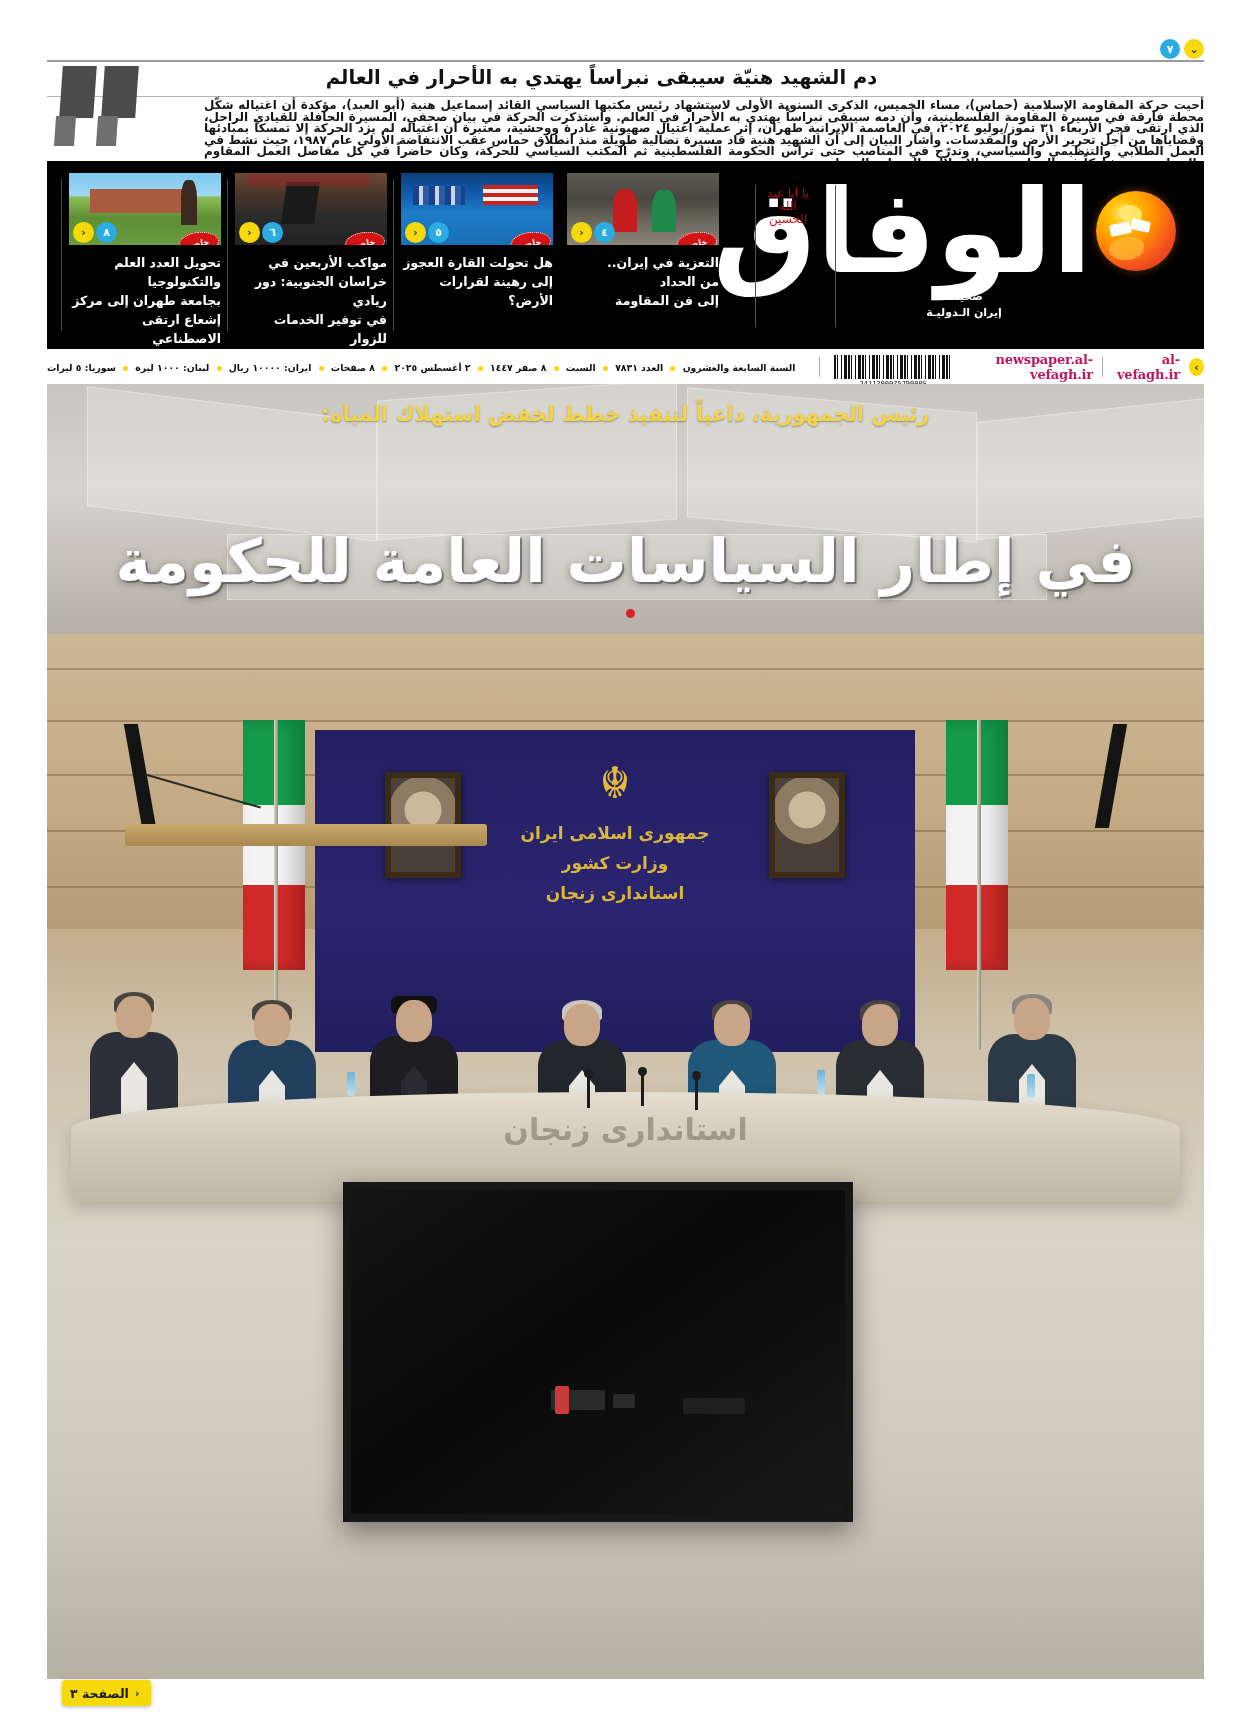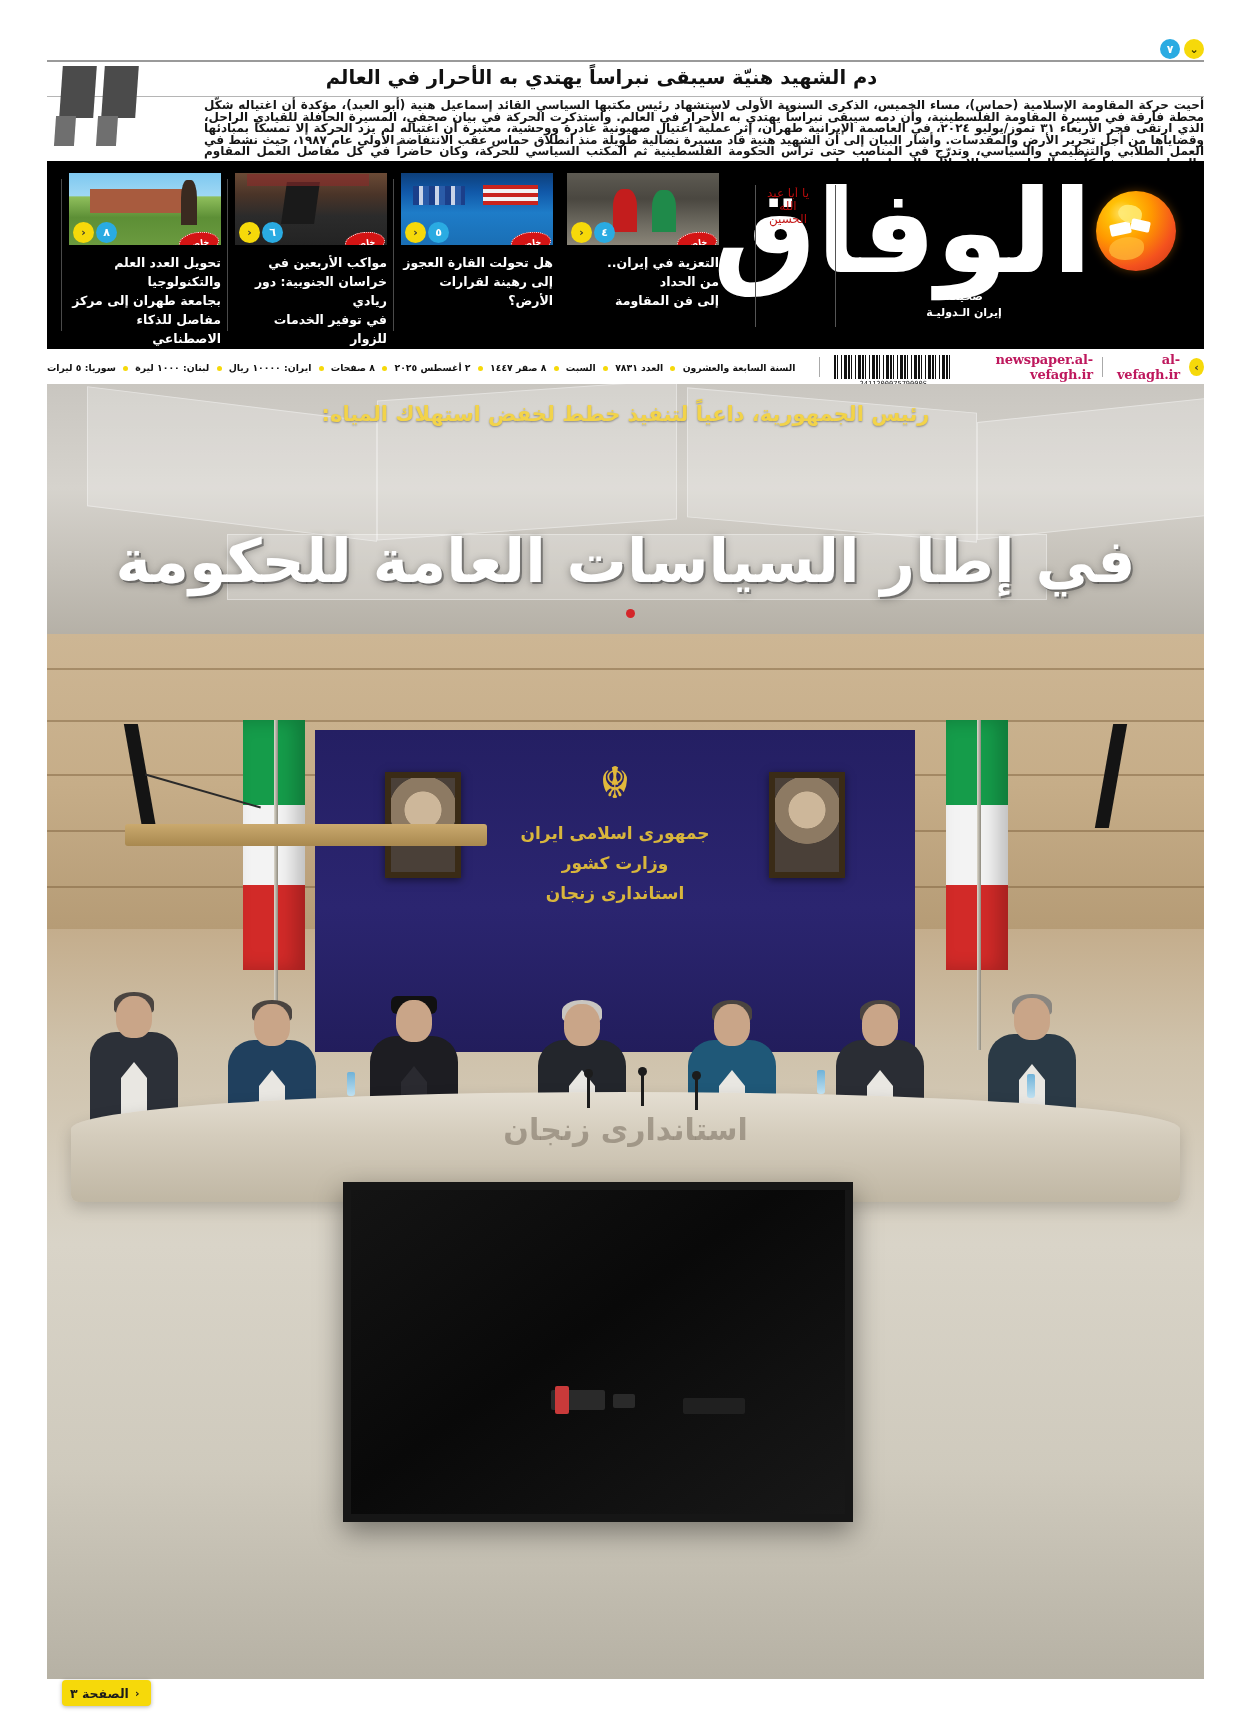--- a/index.html
+++ b/index.html
@@ -651,21 +651,21 @@
           <div class="ph-campus"></div>
           <div class="badge-khas">خاص</div>
           <div class="badge-pair">
             <div class="badge-num">٨</div>
             <div class="badge-arrow">‹</div>
           </div>
         </div>
         <div class="thumb-title">
           <span>تحويل العدد العلم والتكنولوجيا</span><br>
           <span>بجامعة طهران إلى مركز</span><br>
-          <span>مفاصل للذكاء الاصطناعي</span>
+          <span>إشعاع ارتقى الاصطناعي</span>
         </div>
       </div>
 
       <div class="thumb">
         <div class="thumb-img">
           <div class="ph-march"></div>
           <div class="badge-khas">خاص</div>
           <div class="badge-pair">
             <div class="badge-num">٦</div>
             <div class="badge-arrow">‹</div>

